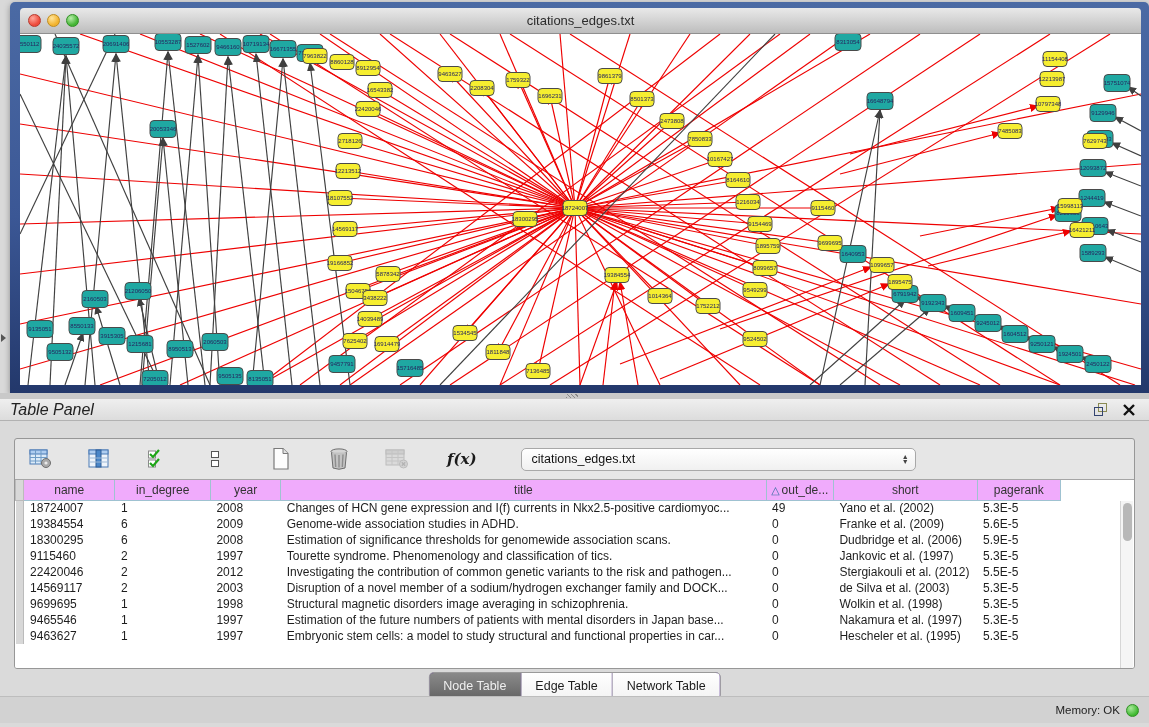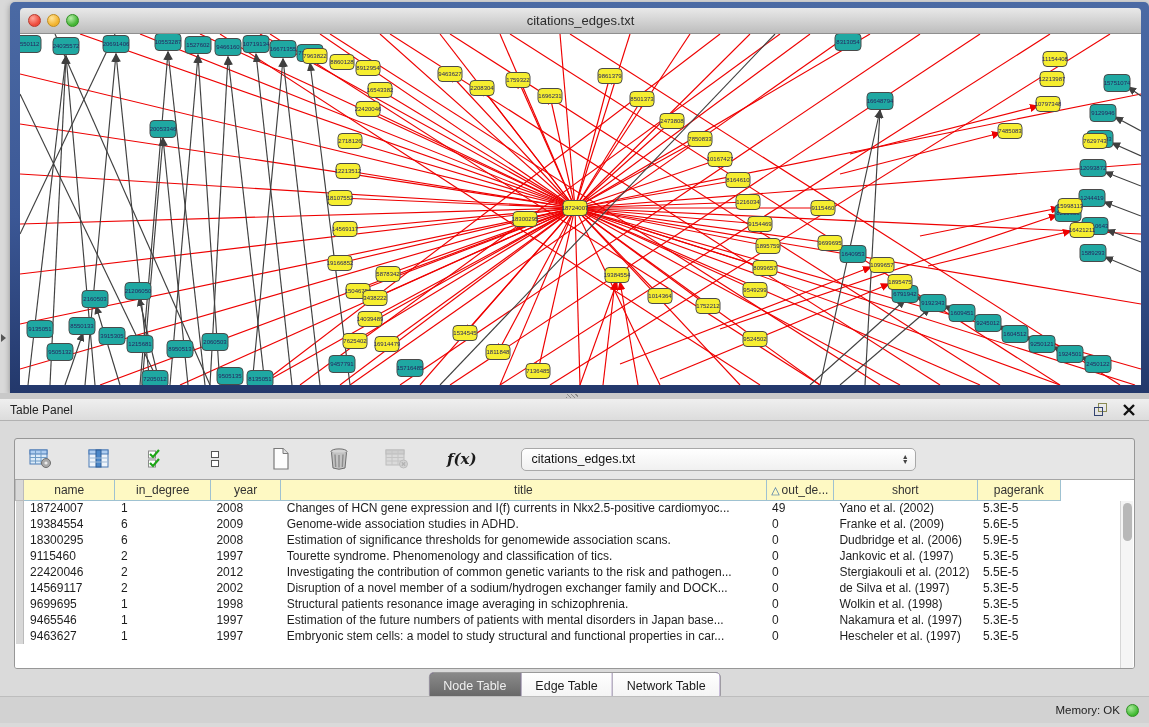--- a/index.html
+++ b/index.html
@@ -28,21 +28,21 @@
 
   
   .divider { position:absolute; left:0; top:393px; width:1149px; height:6px; background:#c9c9c9; }
   .grip { position:absolute; left:566px; top:1px; width:12px; height:4px;
     background:repeating-linear-gradient(45deg,#8a8a8a 0 1px,transparent 1px 3px); }
 
   
   .table-panel { position:absolute; left:0; top:399px; width:1149px; height:328px; background:#dadada; }
   .panel-header { height:22px; background:linear-gradient(180deg,#efefef,#dcdcdc);
     border-bottom:1px solid #b2b2b2; display:flex; align-items:center; padding:0 10px; }
-  .panel-title { font-size:12px; color:#222; }
+  .panel-title { font-size:16px; color:#222;font-style:italic; }
   .panel-header .spacer { flex:1; }
   .hdr-btn { width:20px; height:16px; display:flex; align-items:center; justify-content:center; margin-left:8px; }
 
   .panel-body { position:absolute; left:14px; top:39px; width:1121px; height:231px;
     border:1px solid #979797; border-radius:3px; background:#e6e6e6; overflow:hidden; }
 
   .toolbar { height:40px; display:flex; align-items:center; padding-left:12px;gap:24px; }
   .tb-btn { width:28px; height:28px; display:flex; align-items:center; justify-content:center; margin-right:6px; }
   .tb-btn.disabled { opacity:.55; }
   .fx { font-family:"DejaVu Serif", serif; font-style:italic; font-size:15px; font-weight:bold; color:#1a1a1a;
@@ -50,21 +50,21 @@
   .combo { width:395px; height:23px; background:linear-gradient(180deg,#ffffff,#f0f0f0);
     border:1px solid #a8a8a8; border-radius:5px; display:flex; align-items:center;
     padding:0 6px 0 10px; font-size:12.5px; color:#111; margin-left:10px; }
   .combo .cb-label { flex:1; }
   .combo .stepper { display:flex; flex-direction:column; align-items:center; line-height:5px; }
   .combo .stepper span { font-size:7px; color:#444; }
 
   
   .table-wrap { position:relative; height:190px; background:#ffffff; border-top:1px solid #a5a5a5; }
   table.grid { border-collapse:collapse; table-layout:fixed; width:1046px; }
-  .grid th { height:20px; background:#fef9c3; border:1px solid #9fc2d1; border-top:none;
+  .grid th { height:20px; background:#f0abfc; border:1px solid #9fc2d1; border-top:none;
     font-size:12px; font-weight:normal; color:#333; text-align:center; overflow:hidden; white-space:nowrap; }
   .grid th.rowhdr { width:8px; background:#d8d8d8; border-color:#bbb; }
   .grid td { height:16px; font-size:12px; color:#1d1d1d; padding:0 4px 0 6px;
     overflow:hidden; white-space:nowrap; text-overflow:clip; border:none; }
   .grid td.rowhdr { background:#d8d8d8; border-right:1px solid #bbb; padding:0; }
   .sort-tri { color:#3a6ea5; font-size:11px; margin-right:2px; }
 
   .vscroll { position:absolute; right:1px; top:21px; bottom:1px; width:13px;
     background:#f5f5f5; border-left:1px solid #d6d6d6; }
   .vthumb { position:absolute; left:2px; top:2px; width:9px; height:38px; background:#b8b8b8; border-radius:5px; }
@@ -789,32 +789,32 @@
               <td>2012</td>
               <td>Investigating the contribution of common genetic variants to the risk and pathogen...</td>
               <td>0</td>
               <td>Stergiakouli et al. (2012)</td>
               <td>5.5E-5</td>
             </tr>
             <tr>
               <td class="rowhdr"></td>
               <td>14569117</td>
               <td>2</td>
-              <td>2002</td>
+              <td>2003</td>
               <td>Disruption of a novel member of a sodium/hydrogen exchanger family and DOCK...</td>
               <td>0</td>
-              <td>de Silva et al. (1997)</td>
+              <td>de Silva et al. (2003)</td>
               <td>5.3E-5</td>
             </tr>
             <tr>
               <td class="rowhdr"></td>
               <td>9699695</td>
               <td>1</td>
               <td>1998</td>
-              <td>Structural patients resonance image averaging in schizophrenia.</td>
+              <td>Structural magnetic disorders image averaging in schizophrenia.</td>
               <td>0</td>
               <td>Wolkin et al. (1998)</td>
               <td>5.3E-5</td>
             </tr>
             <tr>
               <td class="rowhdr"></td>
               <td>9465546</td>
               <td>1</td>
               <td>1997</td>
               <td>Estimation of the future numbers of patients with mental disorders in Japan base...</td>
@@ -822,21 +822,21 @@
               <td>Nakamura et al. (1997)</td>
               <td>5.3E-5</td>
             </tr>
             <tr>
               <td class="rowhdr"></td>
               <td>9463627</td>
               <td>1</td>
               <td>1997</td>
               <td>Embryonic stem cells: a model to study structural and functional properties in car...</td>
               <td>0</td>
-              <td>Hescheler et al. (1997)</td>
+              <td>Hescheler et al. (1995)</td>
               <td>5.3E-5</td>
             </tr>
           </tbody>
       </table>
       <div class="vscroll">
         <div class="vthumb"></div>
       </div>
     </div>
   </div>
 

